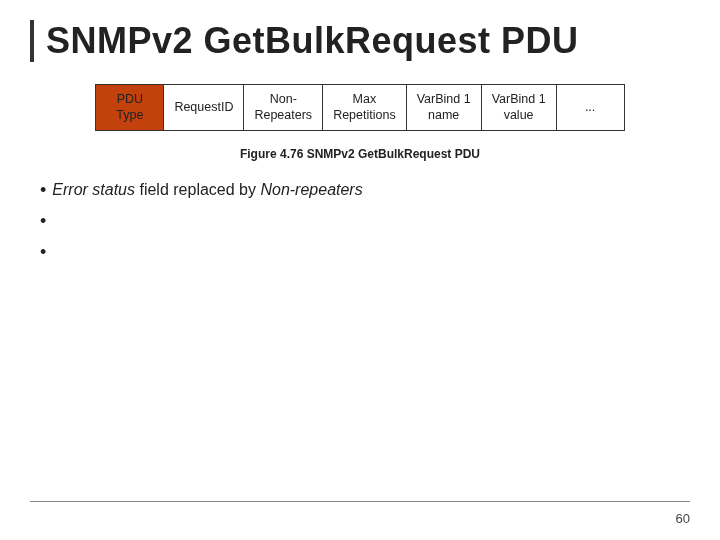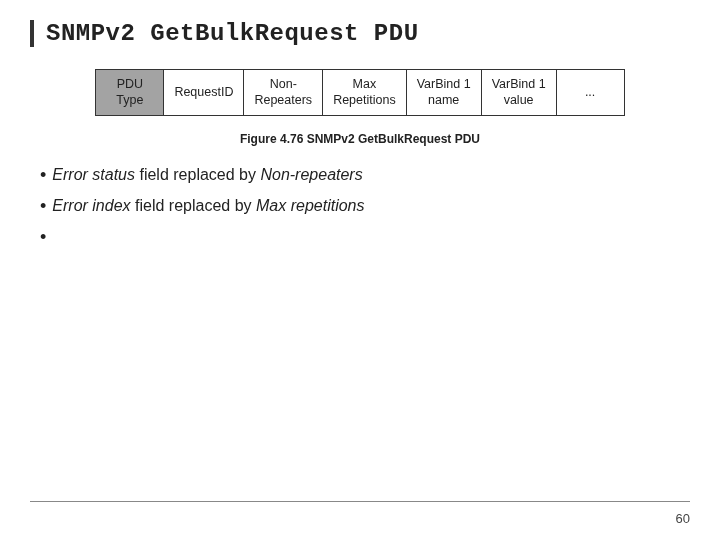--- a/index.html
+++ b/index.html
@@ -24,25 +24,24 @@
 
     .title-bar {
       display: flex;
       align-items: center;
       border-left: 4px solid #333;
       padding-left: 12px;
       margin-bottom: 22px;
     }
 
     .title-text {
-      font-size: 24px;
+      font-size: 36px;
       font-weight: bold;
       color: #222;
       letter-spacing: 0.5px;
-      font-family: Liberation Mono, monospace;
     }
 
     .pdu-table-area {
       display: flex;
       justify-content: center;
       margin-bottom: 10px;
     }
 
     .pdu-table {
       border-collapse: collapse;
@@ -54,21 +53,21 @@
     .pdu-table td {
       border: 1.5px solid #333;
       padding: 6px 10px;
       text-align: center;
       vertical-align: middle;
       min-width: 68px;
       line-height: 1.3;
     }
 
     .pdu-table td.pdu-type {
-      background: #a3a3a3;
+      background: #c2410c;
       font-weight: normal;
     }
 
     .figure-caption {
       text-align: center;
       font-size: 12px;
       font-weight: bold;
       color: #222;
       margin-top: 6px;
       margin-bottom: 18px;
@@ -153,25 +152,20 @@
       <span class="bullet-dot">•</span>
       <span class="bullet-text">
         <span class="italic">Error status</span>
         <span> field replaced by </span>
         <span class="italic">Non-repeaters</span>
       </span>
     </div>
 
     <div class="bullet-item">
       <span class="bullet-dot">•</span>
-      <span class="bullet-text">
-        <span class="italic">Error index</span>
-        <span> field replaced by </span>
-        <span class="italic">Max repetitions</span>
-      </span>
     </div>
 
     <div class="bullet-item">
       <span class="bullet-dot">•</span>
     </div>
 
   </div>
 
   <div class="bottom-line"></div>
 

